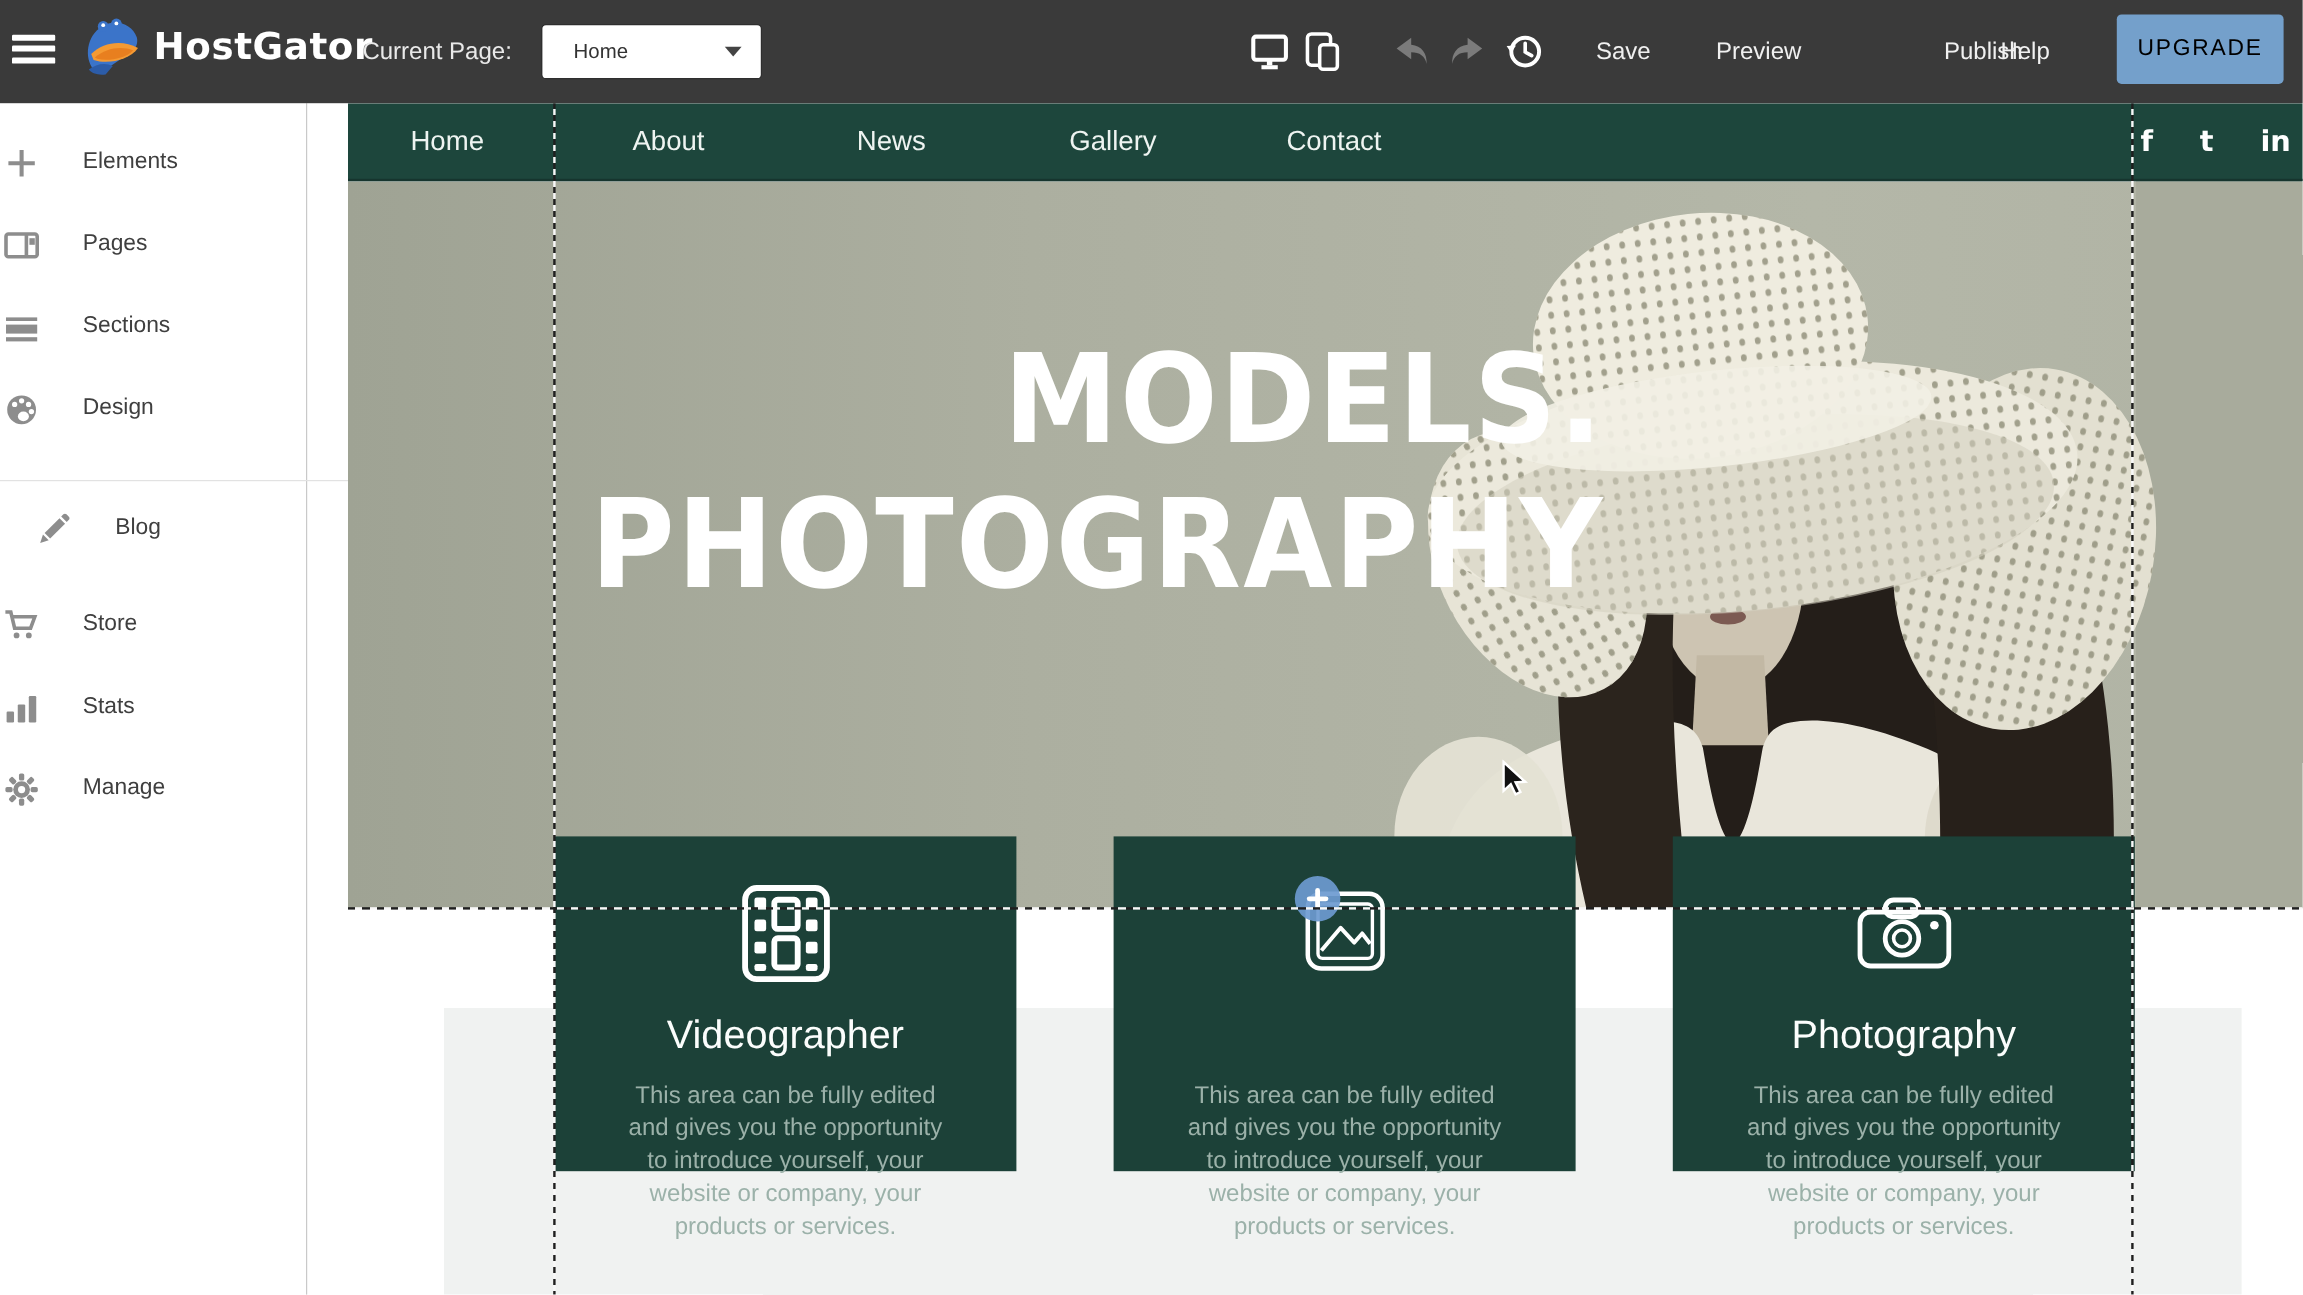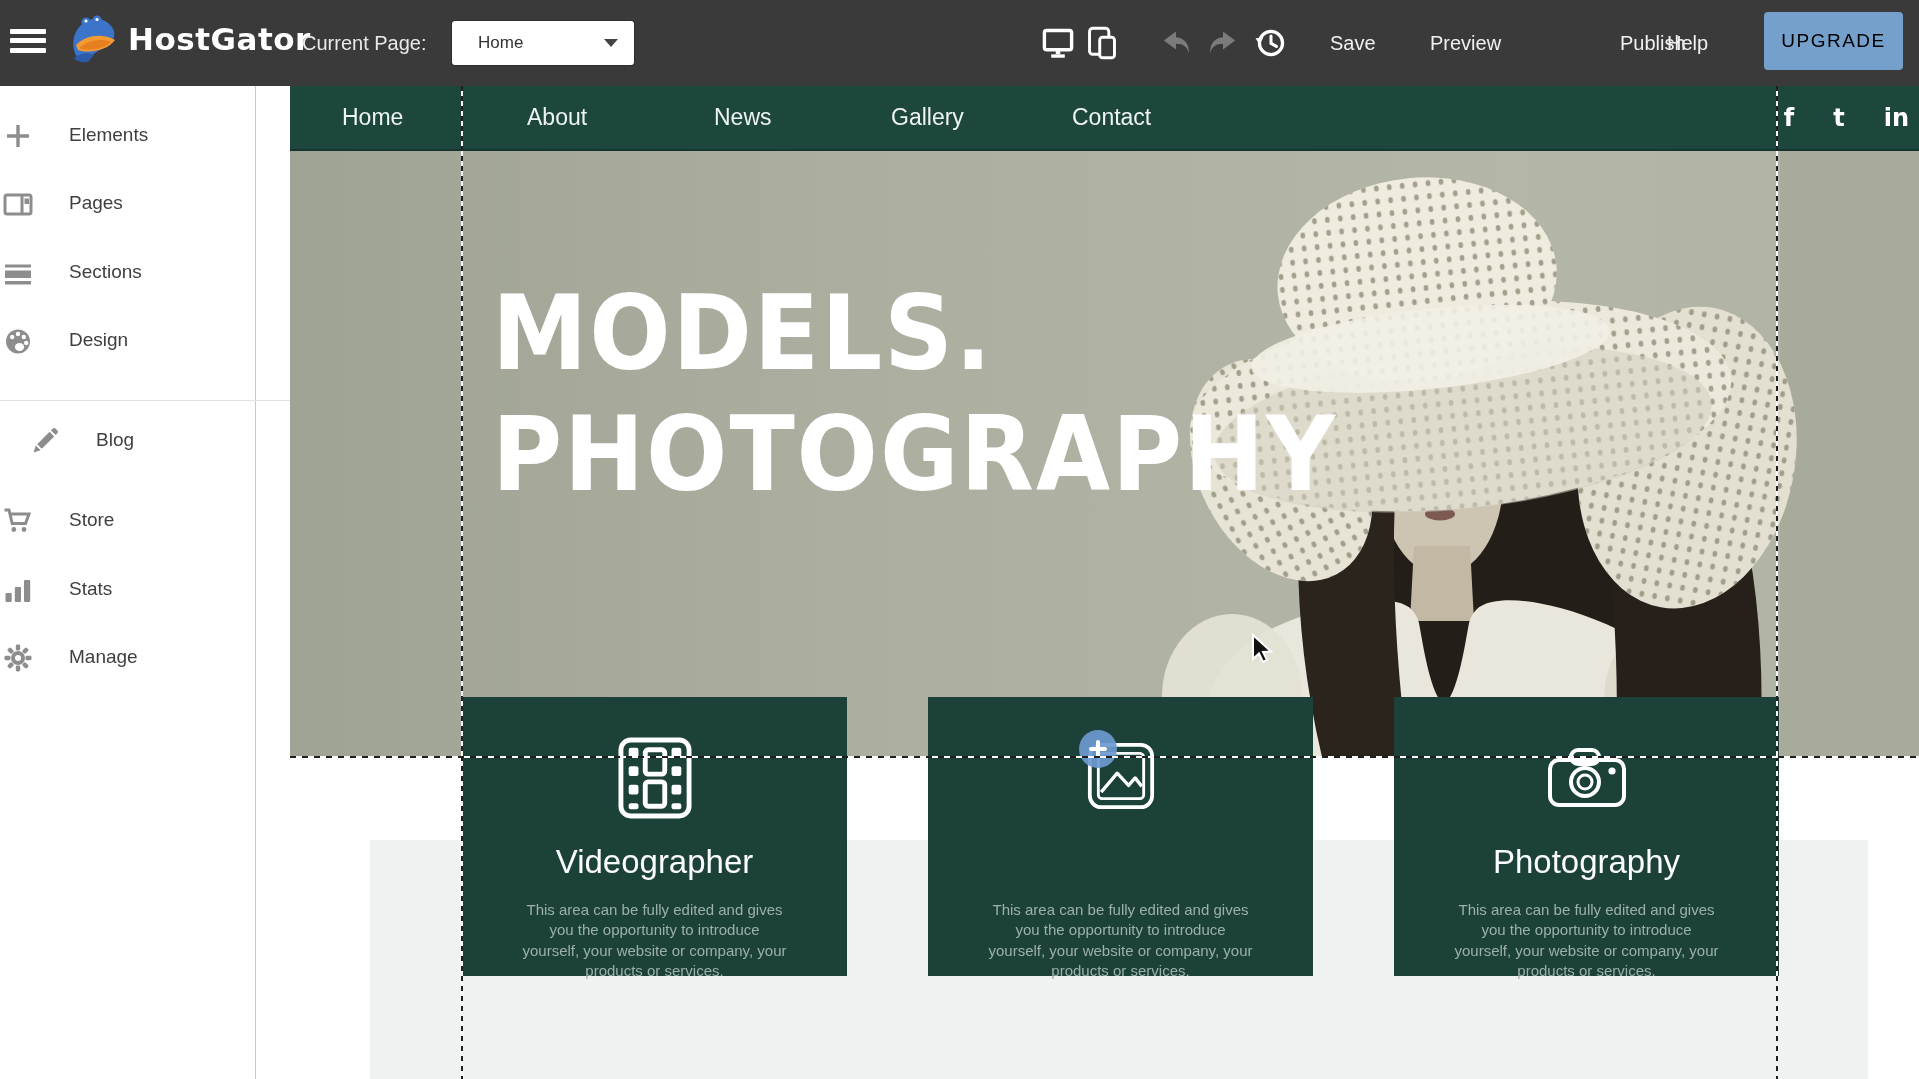--- a/index.html
+++ b/index.html
@@ -27,30 +27,30 @@
   .side-item .slabel { position:absolute; left:69px; top:8px; font-size:19px; color:#3f3f3f; }
   .side-divider { position:absolute; left:0; top:314px; width:290px; height:1px; background:#e2e2e2; }
 
   
   #canvas { position:absolute; left:290px; top:86px; width:1629px; height:993px; background:#fff; overflow:hidden; }
   #sitenav { position:absolute; left:0; top:0; width:1629px; height:65px; background:#1d463c; border-bottom:2px solid #16352e; z-index:5; }
   .navlink { position:absolute; top:0; height:63px; display:flex; align-items:center; color:#eef4f1; font-size:23px; cursor:pointer; }
   .social { position:absolute; right:10px; top:0; height:63px; display:flex; align-items:center; gap:39px; }
   .social span { color:#fff; font-weight:bold; font-size:24px; cursor:pointer; font-family:"DejaVu Sans",sans-serif; }
 
-  #hero { position:absolute; left:0; top:65px; width:1629px; height:624px; overflow:hidden; z-index:1; }
+  #hero { position:absolute; left:0; top:65px; width:1629px; height:624px; overflow:hidden; z-index:1;text-align:right; }
   #hero svg.scene { position:absolute; left:0; top:0; }
   .hero-title { position:absolute; left:202px; top:122px; color:#fff; font-family:"DejaVu Sans",sans-serif; font-weight:bold; font-size:103px; line-height:121px; letter-spacing:2px; transform:scaleX(.93); transform-origin:left top; z-index:3; }
 
   .gray-band { position:absolute; left:80px; top:754px; width:1498px; height:239px; background:#f0f2f1; z-index:2; }
 
   .card { position:absolute; top:611px; width:385px; height:279px; background:#1c4138; z-index:6; text-align:center; }
   .card .icon-row { position:absolute; left:0; top:38px; width:385px; height:86px; display:flex; align-items:center; justify-content:center; }
   .card h3 { position:absolute; left:0; top:146px; width:385px; color:#fbfdfc; font-size:33px; font-weight:normal; }
-  .card p { position:absolute; left:58px; top:203px; width:269px; color:#9bb1a9; font-size:15px; line-height:1.36; }
+  .card p { position:absolute; left:58px; top:203px; width:269px; color:#9bb1a9; font-size:20px; line-height:1.36; }
   .badge-wrap { position:relative; }
   .badge { position:absolute; left:-8px; top:-12px; width:38px; height:38px; border-radius:50%; background:rgba(108,154,208,.92); display:flex; align-items:center; justify-content:center; }
   .badge:before { content:""; position:absolute; width:18px; height:4px; background:#fff; border-radius:2px; }
   .badge:after { content:""; position:absolute; width:4px; height:18px; background:#fff; border-radius:2px; }
 
   .vguide { position:absolute; top:0; width:2px; height:993px; z-index:10; background:repeating-linear-gradient(180deg,#1f1f1f 0 5px,#f8f8f8 5px 10px); }
   .hguide { position:absolute; left:0; top:670px; width:1629px; height:2px; z-index:10; background:repeating-linear-gradient(90deg,#1f1f1f 0 6px,#f8f8f8 6px 12px); }
 
   #cursor { position:absolute; left:1245px; top:633px; z-index:60; }
 </style>

